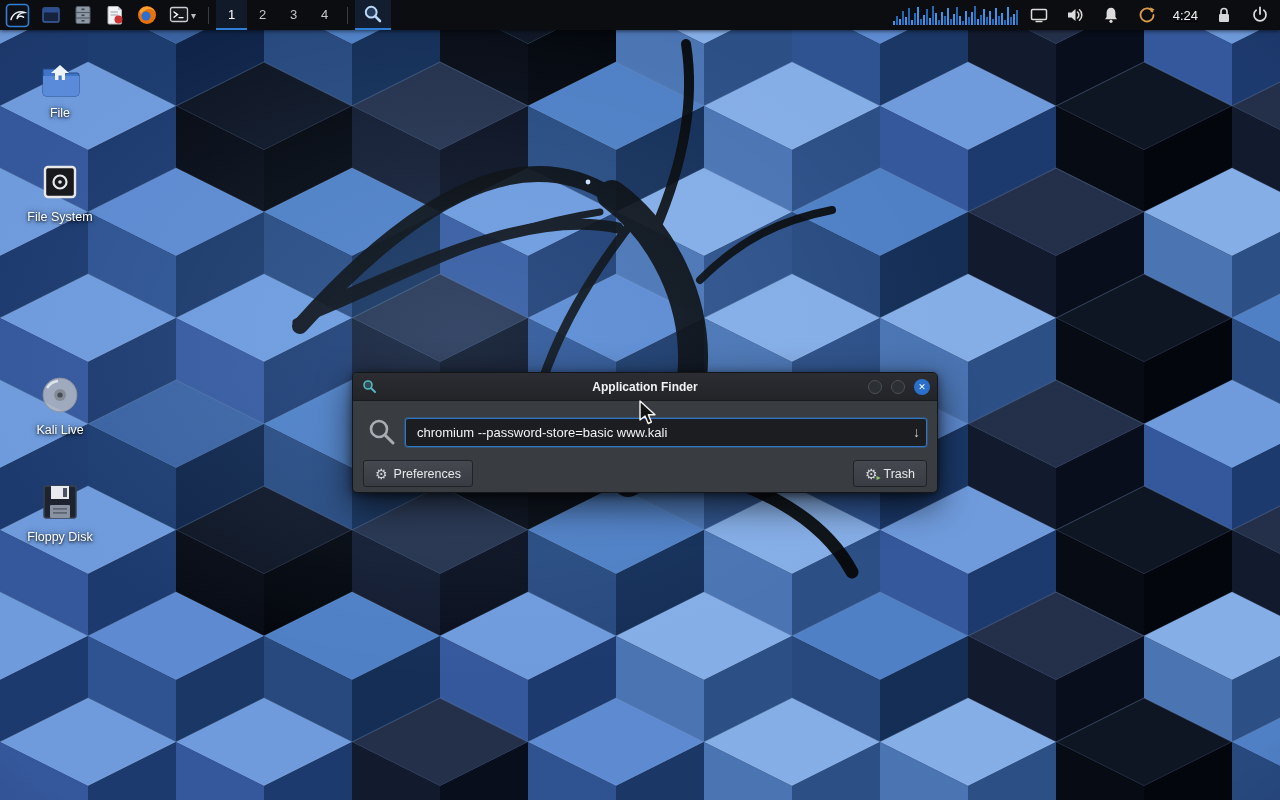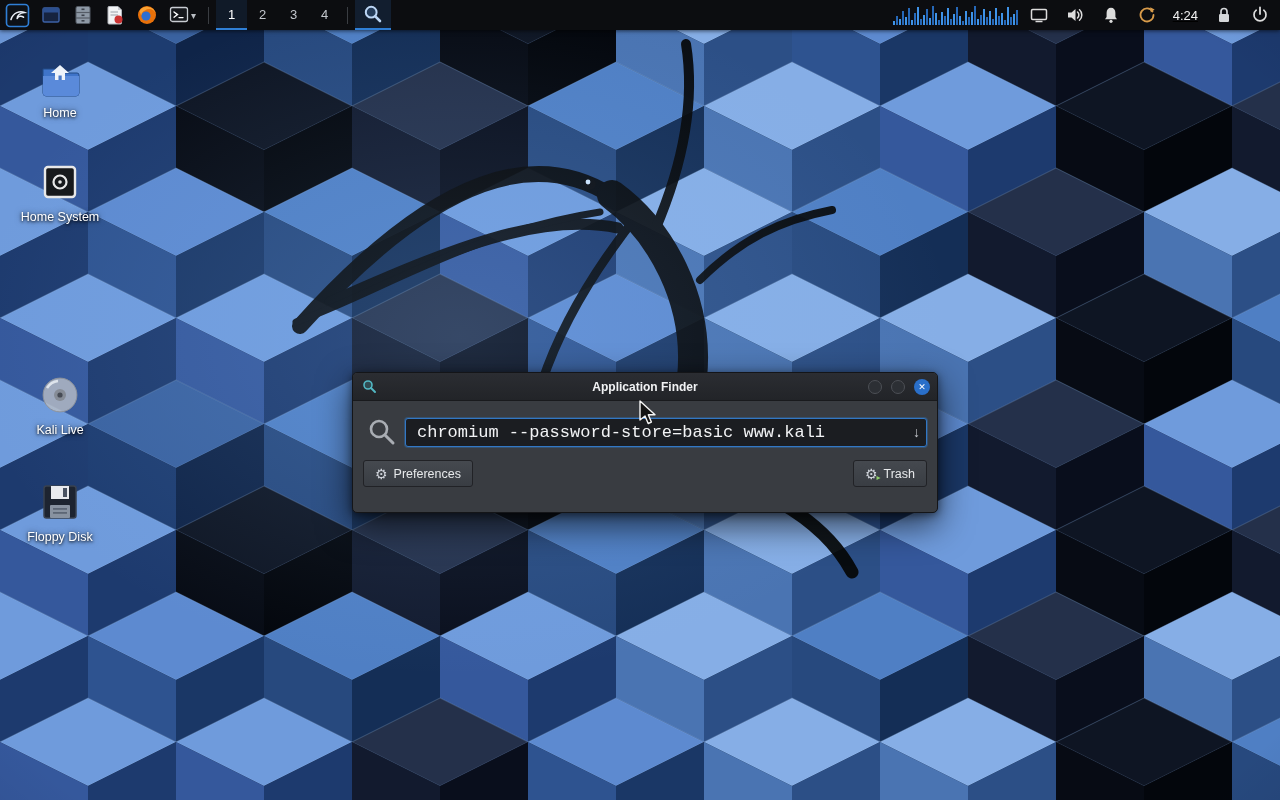--- a/index.html
+++ b/index.html
@@ -33,38 +33,38 @@
   .tray{display:flex;align-items:center;gap:16px;padding:0 10px 0 4px;height:100%;text-decoration:underline;}
   .tray .ticon{display:flex;align-items:center;justify-content:center;cursor:pointer;}
   .clock{color:#f2f2f2;font-size:13px;cursor:pointer;}
 
   
   .dicon{position:absolute;left:8px;width:104px;text-align:center;cursor:pointer;z-index:10;}
   .di-img{display:block;margin:0 auto 6px;}
   .di-label{color:#fff;font-size:12.5px;text-shadow:0 1px 3px rgba(0,0,0,0.95),0 0 6px rgba(0,0,0,0.55);}
 
   
-  .finder{position:absolute;left:352px;top:372px;width:586px;height:141px;z-index:60;
+  .finder{position:absolute;left:352px;top:372px;width:586px;height:121px;z-index:60;
     background:var(--dialog-bg,#393c41);border:1px solid #141518;border-radius:5px;
     box-shadow:0 12px 34px rgba(0,0,0,0.65),0 2px 8px rgba(0,0,0,0.5);box-sizing:border-box;}
   .fd-titlebar{height:27px;background:linear-gradient(#2b2d32,#222428);border-bottom:1px solid #191a1d;
     border-radius:4px 4px 0 0;position:relative;display:flex;align-items:center;cursor:default;}
   .fd-title{position:absolute;left:0;right:0;text-align:center;font-size:12px;font-weight:bold;color:#f1f2f4;pointer-events:none;}
   .fd-appicon{margin-left:9px;display:flex;}
   .wbtns{position:absolute;right:7px;top:0;height:27px;display:flex;align-items:center;gap:9px;}
   .wdim{width:14px;height:14px;border-radius:50%;background:#2c2f34;border:1px solid #4c4f55;box-sizing:border-box;cursor:pointer;}
   .wclose{width:16px;height:16px;border-radius:50%;background:var(--close-button,#2a6fc9);border:none;color:#fff;
     font-size:9px;line-height:16px;text-align:center;padding:0;cursor:pointer;display:flex;align-items:center;justify-content:center;}
   .fd-body{padding:0 10px;}
   .fd-search{display:flex;align-items:center;margin-top:16px;}
   .big-mag{flex:0 0 auto;margin:0 8px 0 4px;}
   .input-wrap{position:relative;flex:1;}
   .input-wrap input{width:100%;height:29px;box-sizing:border-box;background:#1b1d21;color:#f2f3f5;
-    border:1px solid #3277c4;border-radius:3px;padding:0 26px 0 11px;font-size:17px;outline:none;
-    font-family:Liberation Mono, monospace;caret-color:#fff;box-shadow:0 0 0 1px rgba(50,119,196,0.35);}
+    border:1px solid #3277c4;border-radius:3px;padding:0 26px 0 11px;font-size:13px;outline:none;
+    font-family:Liberation Sans, sans-serif;caret-color:#fff;box-shadow:0 0 0 1px rgba(50,119,196,0.35);}
   .hist{position:absolute;right:7px;top:50%;transform:translateY(-50%);color:#c6c9cd;font-size:14px;cursor:pointer;line-height:1;}
   .fd-actions{display:flex;justify-content:space-between;margin-top:13px;}
   .btn{display:inline-flex;align-items:center;gap:6px;height:27px;padding:0 11px;
     background:linear-gradient(#45494f,#393d43);border:1px solid #212226;border-radius:3px;
     color:#e7e9eb;font-size:12.5px;font-family:"Liberation Sans",sans-serif;cursor:pointer;}
   .gear{font-size:14px;color:#cfd3da;line-height:1;}
   .run-ico{position:relative;font-size:14px;color:#cfd3da;line-height:1;}
   .run-play{position:absolute;right:-3px;bottom:-1px;font-size:8px;color:#8fd06a;}
 
   
@@ -379,30 +379,30 @@
   <div class="light-overlay"></div>
 
   <div class="dicon" style="top:56px">
     <svg class="di-img" width="44" height="44" viewBox="0 0 44 44">
       <path d="M5,13 h12 l4,4 h18 a2,2 0 0 1 2,2 v18 a3,3 0 0 1 -3,3 H8 a3,3 0 0 1 -3,-3 z" fill="#3f74c9" stroke="#234a86" stroke-width="1"></path>
       <path d="M5,20 h36 v17 a3,3 0 0 1 -3,3 H8 a3,3 0 0 1 -3,-3 z" fill="#5a8ada"></path>
       <polygon points="22,9 31,17 13,17" fill="#eef3fa"></polygon>
       <rect x="17" y="17" width="10" height="7" fill="#eef3fa"></rect>
       <rect x="20.5" y="19.5" width="3.2" height="4.5" fill="#4a79c6"></rect>
     </svg>
-    <div class="di-label">Home</div>
+    <div class="di-label">File</div>
   </div>
 
   <div class="dicon" style="top:160px">
     <svg class="di-img" width="44" height="44" viewBox="0 0 44 44">
       <rect x="7" y="7" width="30" height="30" rx="3" fill="#17191c" stroke="#e8e8e8" stroke-width="2.4"></rect>
       <circle cx="22" cy="22" r="6.5" fill="none" stroke="#e8e8e8" stroke-width="2.2"></circle>
       <circle cx="22" cy="22" r="1.8" fill="#e8e8e8"></circle>
     </svg>
-    <div class="di-label">Home System</div>
+    <div class="di-label">File System</div>
   </div>
 
 
   <div class="dicon" style="top:373px">
     <svg class="di-img" width="44" height="44" viewBox="0 0 44 44">
       <circle cx="22" cy="22" r="17" fill="#b9bec6" opacity="0.8"></circle>
       <circle cx="22" cy="22" r="16.9" fill="none" stroke="#8b919b" stroke-width="1"></circle>
       <circle cx="22" cy="22" r="6" fill="#868c96"></circle>
       <circle cx="22" cy="22" r="2.6" fill="#464b54"></circle>
       <path d="M9,15 a15,15 0 0 1 11,-7" stroke="#eef2f8" stroke-width="2.5" fill="none" opacity="0.8"></path>

